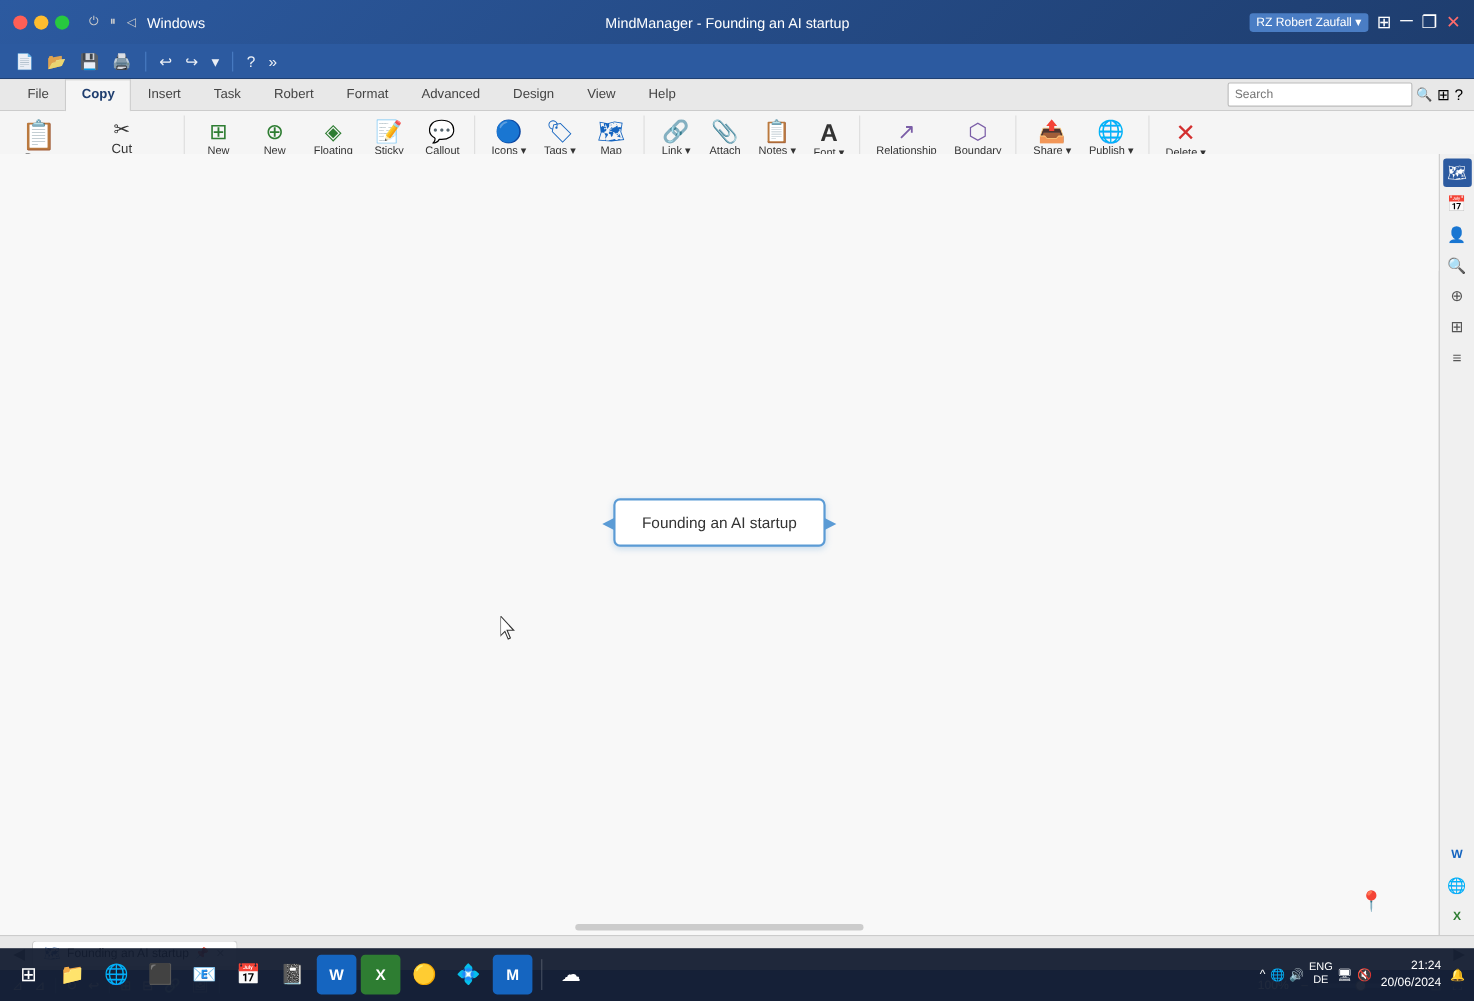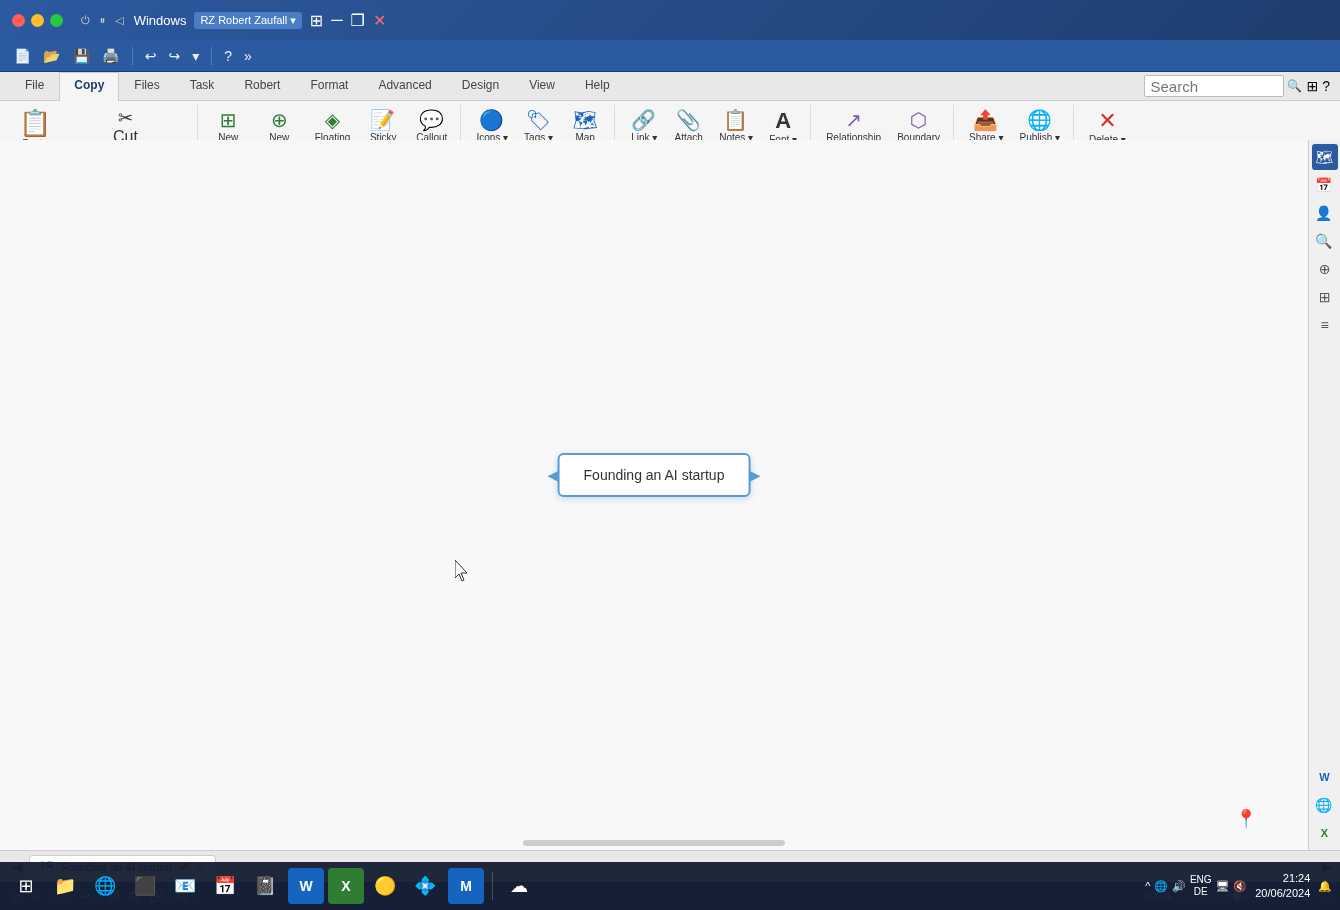--- a/index.html
+++ b/index.html
@@ -66,25 +66,25 @@
     }
     .ribbon-search {
       margin-left: auto;
       display: flex;
       align-items: center;
       gap: 4px;
       padding: 3px 0;
     }
     .ribbon-search input {
       height: 22px;
-      width: 140px;
+      width: 168px;
       border: 1px solid #bbb;
       border-radius: 2px;
       padding: 0 6px;
-      font-size: 15px;
+      font-size: 11px;
     }
 
     .ribbon-content {
       display: flex;
       align-items: stretch;
       padding: 4px 6px 0;
       gap: 2px;
       background: #f5f5f5;
       min-height: 80px;
     }
@@ -135,21 +135,21 @@
       padding: 3px 5px;
       cursor: pointer;
       border-radius: 3px;
       font-size: 10px;
       color: #333;
       border: 1px solid transparent;
       gap: 1px;
       min-width: 36px;
     }
     .ribbon-btn-small .icon { font-size: 18px; line-height: 1; }
-    .ribbon-btn-small .label { font-size: 16px; text-align: center; }
+    .ribbon-btn-small .label { font-size: 12px; text-align: center; }
     .dropdown-arrow { font-size: 8px; color: #666; }
 
     
     .right-panel {
       position: absolute;
       right: 0;
       top: 140px;
       bottom: 60px;
       width: 32px;
       background: #f0f0f0;
@@ -343,20 +343,21 @@
     <div class="tl tl-red"></div>
     <div class="tl tl-yellow"></div>
     <div class="tl tl-green"></div>
   </div>
   <div class="title-bar-controls">
     <span class="title-bar-icon">⏻</span>
     <span class="title-bar-icon">⏸</span>
     <span class="title-bar-icon">◁</span>
     <span class="title-bar-icon" style="color:#fff; font-size:13px;">Windows</span>
   </div>
+  <div class="title-bar-title">MindManager - Founding an AI startup</div>
   <div class="title-bar-right">
     <span class="user-badge">RZ <span>Robert Zaufall</span> ▾</span>
     <span style="font-size:16px; cursor:pointer;">⊞</span>
     <span style="font-size:16px; cursor:pointer;">─</span>
     <span style="font-size:16px; cursor:pointer;">❐</span>
     <span style="font-size:16px; cursor:pointer; color:#ff6b6b;">✕</span>
   </div>
 </div>
 
 <div class="quick-access">
@@ -370,21 +371,21 @@
   <span class="qa-btn">▾</span>
   <div class="qa-sep"></div>
   <span class="qa-btn">?</span>
   <span class="qa-btn">»</span>
 </div>
 
 <div class="ribbon">
   <div class="ribbon-tabs">
     <div class="ribbon-tab">File</div>
     <div class="ribbon-tab active">Copy</div>
-    <div class="ribbon-tab">Files</div>
+    <div class="ribbon-tab">Insert</div>
     <div class="ribbon-tab">Task</div>
     <div class="ribbon-tab">Robert</div>
     <div class="ribbon-tab">Format</div>
     <div class="ribbon-tab">Advanced</div>
     <div class="ribbon-tab">Design</div>
     <div class="ribbon-tab">View</div>
     <div class="ribbon-tab">Help</div>
     <div class="ribbon-search">
       <input type="text" placeholder="Search" style="">
       <span>🔍</span>

